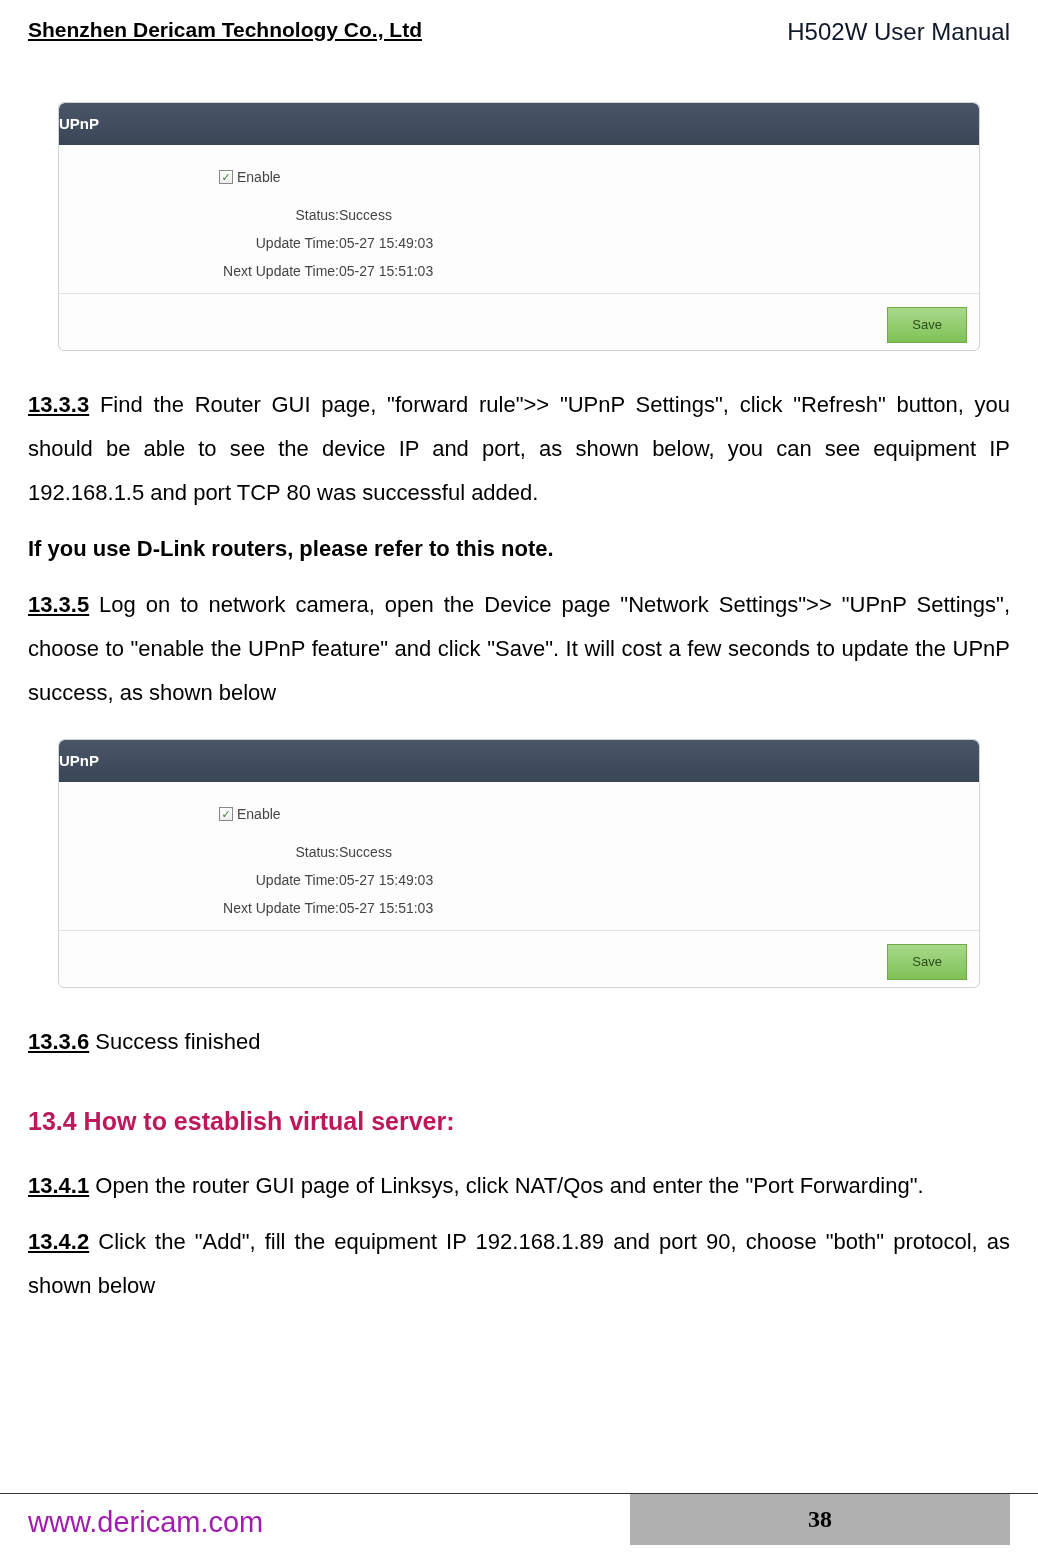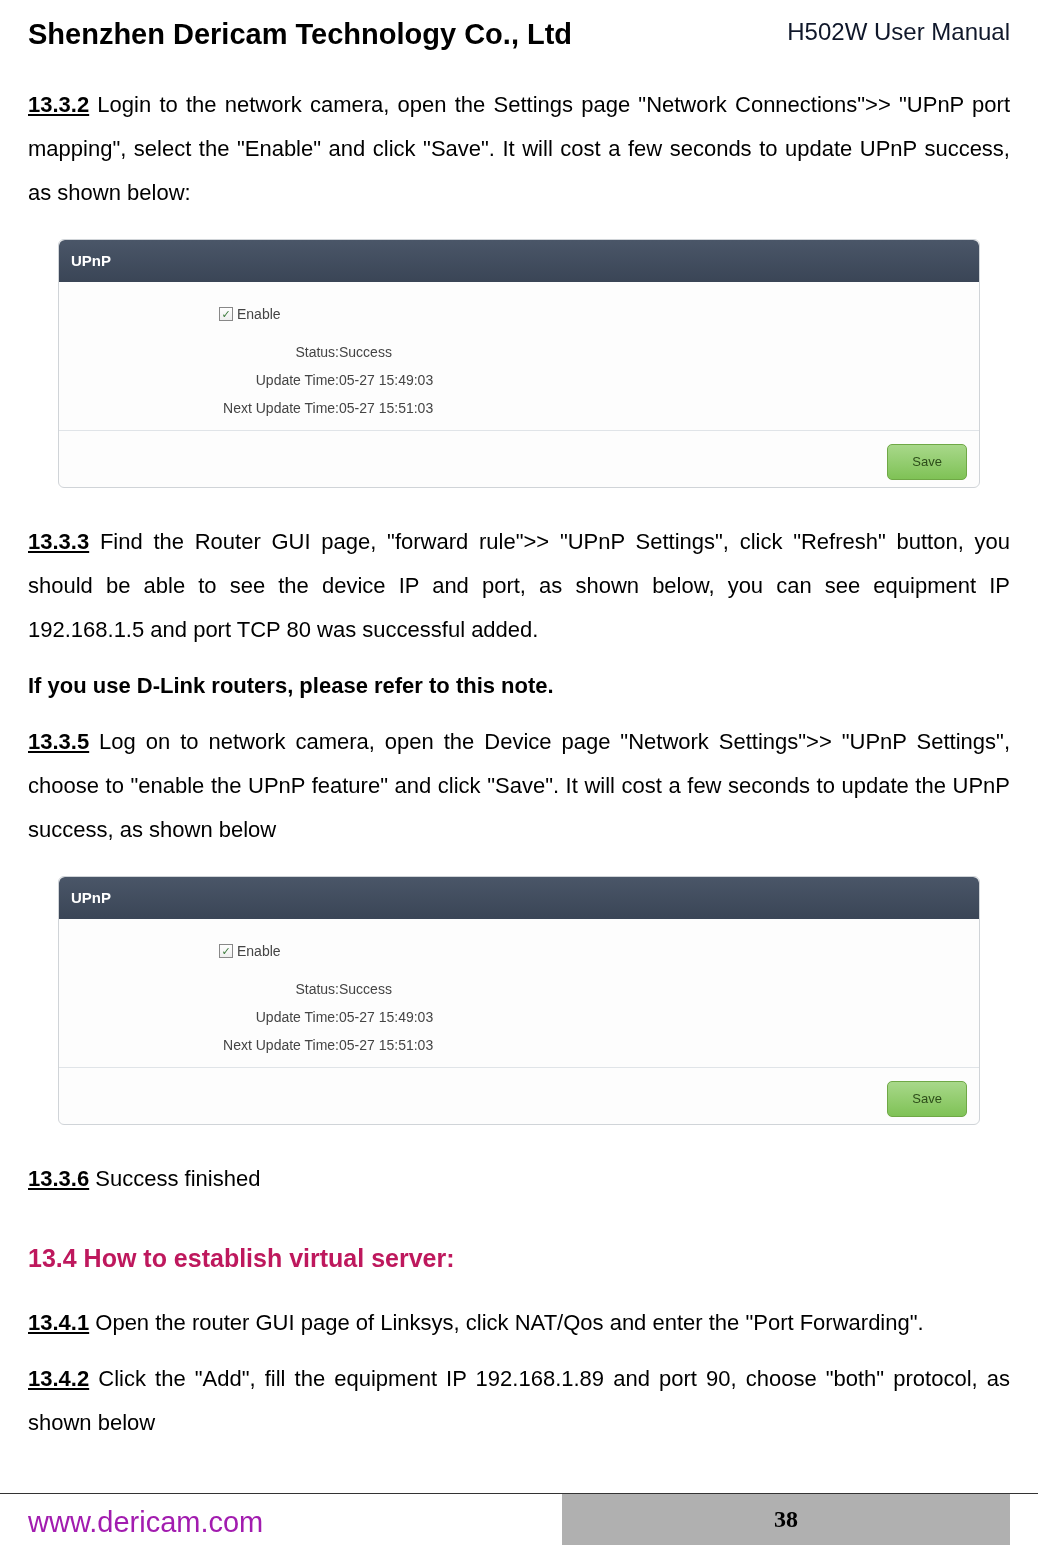--- a/index.html
+++ b/index.html
@@ -14,22 +14,23 @@
       background: white;
       position: relative;
     }
     .header {
       display: flex;
       justify-content: space-between;
       padding: 18px 28px 8px 28px;
     }
     .header-left {
       font-weight: bold;
-      font-size: 29px;
+      font-size: 21px;
       color: #000;
+      text-decoration: underline;
     }
     .header-right {
       font-size: 24px;
       color: #0f172a;
     }
     .content {
       padding: 24px 28px 0 28px;
       font-size: 22px;
       line-height: 2.0;
       color: #000;
@@ -49,21 +50,21 @@
       margin: 24px 30px 32px 30px;
       border: 1px solid #d0d4d8;
       border-radius: 6px;
       background: #fdfdfd;
       overflow: hidden;
     }
     .panel-header {
       background: linear-gradient(to bottom, #4a5668, #3a4556);
       color: #fff;
       font-size: 15px;
-      padding: 6px 12px;
+      padding: 6px 0;
       font-weight: bold;
       border-top-left-radius: 6px;
       border-top-right-radius: 6px;
     }
     .panel-body {
       min-height: 100px;
       position: relative;
       font-size: 14px;
       color: #444;
       padding: 18px 0 8px 0;
@@ -97,21 +98,21 @@
     }
     .panel-footer {
       border-top: 1px solid #e0e4e8;
       padding: 6px 12px;
       text-align: right;
     }
     .save-btn {
       display: inline-block;
       background: linear-gradient(to bottom, #a8d88a, #7fc256);
       border: 1px solid #6fa846;
-      border-radius: 5px;
+      border-radius: 0;
       color: #2d4d1a;
       font-size: 13px;
       padding: 4px 24px;
       cursor: pointer;
     }
     .section-heading {
       color: #be185d;
       font-size: 25px;
       font-weight: bold;
       margin-top: 32px;
@@ -127,42 +128,39 @@
       padding: 0 28px;
       border-top: 1px solid #333;
     }
     .footer-left {
       flex: 1;
       font-size: 29px;
       color: #a21caf;
       padding-top: 12px;
     }
     .footer-right {
-      width: 448px;
+      width: 380px;
       background: #b0b0b0;
       text-align: center;
       font-size: 24px;
       font-weight: bold;
       font-family: 'Times New Roman', serif;
       padding: 12px 0;
     }
   </style>
 </head>
 <body>
 
 <div class="header">
   <div class="header-left">Shenzhen Dericam Technology Co., Ltd</div>
   <div class="header-right">H502W User Manual</div>
 </div>
 
 <div class="content">
 
-  <div class="paragraph">
-    <span class="section-num">13.3.2</span><span> Login to the network camera, open the Settings page "Network Connections"&gt;&gt; "UPnP port mapping", select the "Enable" and click "Save". It will cost a few seconds to update UPnP success, as shown below:</span>
-  </div>
 
   <div class="screenshot-panel">
     <div class="panel-header">UPnP</div>
     <div class="panel-body">
       <div class="panel-inner">
         <div class="checkbox-row">
           <span class="checkbox">✓</span>
           <span>Enable</span>
         </div>
         <div class="status-row">

